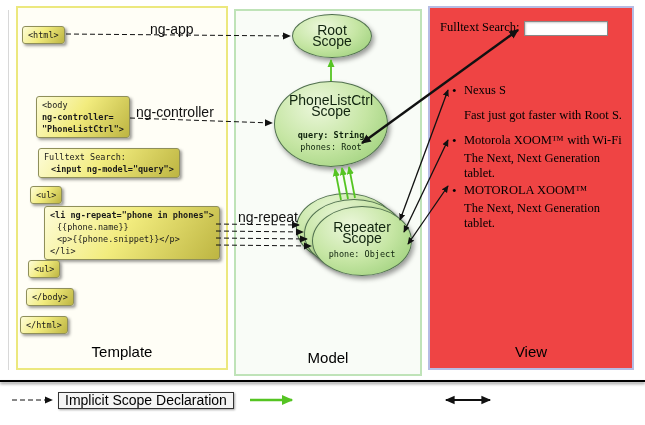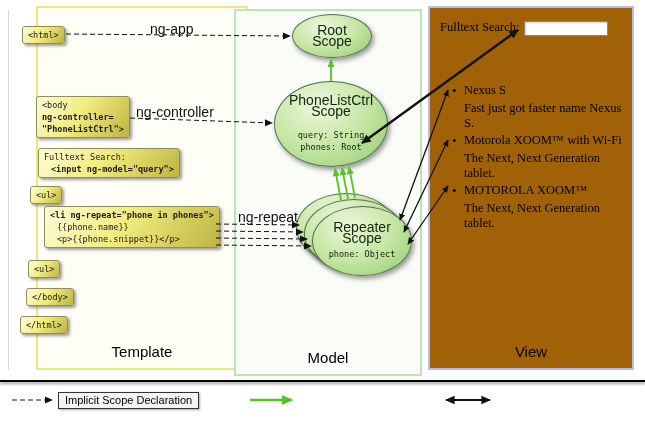--- a/index.html
+++ b/index.html
@@ -4,42 +4,42 @@
 <style>
   * { margin:0; padding:0; box-sizing:border-box; }
   html,body { width:645px; height:425px; }
   body { background:#fff; font-family:"Liberation Sans",sans-serif; position:relative; overflow:hidden; }
 
   .canvas { position:absolute; inset:0; }
 
   .edge-line { position:absolute; left:8px; top:10px; width:1px; height:360px; background:#d8d8d8; }
 
   .panel { position:absolute; border:2px solid; z-index:1; }
-  .panel-template { left:16px; top:6px; width:212px; height:364px; border-color:var(--panel-template-border); background:#fffef6;margin-left:20px; }
+  .panel-template { left:16px; top:6px; width:212px; height:364px; border-color:var(--panel-template-border); background:#fffef6; }
   .panel-model    { left:234px; top:9px; width:188px; height:367px; border-color:var(--panel-model-border); background:#f9fcf7; }
-  .panel-view     { left:428px; top:6px; width:206px; height:364px; border-color:var(--panel-view-border); background:#a16207; }
+  .panel-view     { left:428px; top:6px; width:206px; height:364px; border-color:var(--panel-view-border); background:#ef4444; }
   .panel-title { position:absolute; bottom:8px; left:0; right:0; text-align:center; font-size:15px; color:#000; }
 
   .codebox { position:absolute; z-index:2;
     background:linear-gradient(125deg,#fdfcd8 0%,#f2ec7e 45%,#bdb542 100%);
     border:1px solid #8f8f5a; border-radius:3px; padding:2px 5px;
     box-shadow:2px 2px 3px rgba(40,40,40,.45);
     font-family:"DejaVu Sans Mono",monospace; font-size:8.5px; line-height:12px;
     color:#1a1a1a; white-space:nowrap; }
   .cl.b { font-weight:bold; }
   .cl.ind { padding-left:7px; }
 
   .ellipse { position:absolute; z-index:2; border-radius:50%;
     border:1px solid #50704e;
     background:radial-gradient(ellipse at 38% 28%, #ecf7dc 0%, #c6e6a4 50%, #92ca70 100%);
     box-shadow:2px 3px 5px rgba(0,0,0,.4);
     display:flex; flex-direction:column; align-items:center; justify-content:center; text-align:center; }
   .el-title { font-size:14px; line-height:11px; color:#10240e; }
   .el-prop  { font-family:"DejaVu Sans Mono",monospace; font-size:8.5px; line-height:12px; color:#10240e; }
-  .el-prop.b { font-weight:normal; }
+  .el-prop.b { font-weight:bold; }
   .el-gap   { height:12px; }
   .el-gap.small { height:4px; }
 
   .arrow-label { position:absolute; z-index:4; font-family:Liberation Sans, sans-serif; font-size:14px; color:#111; }
 
   .overlay { position:absolute; left:0; top:0; z-index:3; pointer-events:none; }
   .dashed { stroke:#111; stroke-width:1; fill:none; stroke-dasharray:5 3; }
   .green-line { stroke:var(--green-arrow); stroke-width:1.8; fill:none; }
   .green-line.thick { stroke-width:2.5; }
   .dbl { stroke:#111; stroke-width:1.3; fill:none; }
@@ -56,21 +56,21 @@
   .phone-list { position:absolute; left:452px; top:78px; width:178px; z-index:2;
     font-family:"Liberation Serif",serif; font-size:12.5px; color:#000; }
   .pl-row { height:25px; display:flex; align-items:center; }
   .bullet { width:12px; font-size:13px; }
   .pl-row.snippet { padding-left:12px; }
 
   .divider { position:absolute; left:0; top:380px; width:645px; height:2px; background:#000;
     box-shadow:0 2px 3px rgba(0,0,0,.45); z-index:2; }
   .legend-box { position:absolute; top:392px; z-index:2; padding:2px 6px;
     background:#f4f4f4; border:1px solid #333; box-shadow:1px 1px 2px rgba(0,0,0,.35);
-    font-size:11px; line-height:11px; color:#000; }
+    font-size:14px; line-height:11px; color:#000; }
 </style>
 </head>
 <body>
 
 <div class="canvas">
 
   <div class="edge-line"></div>
 
   <div class="panel panel-template">
     <div class="panel-title">Template</div>
@@ -98,20 +98,21 @@
   </div>
 
   <div class="codebox" style="left:30px;top:186px">
     <div class="cl">&lt;ul&gt;</div>
   </div>
 
   <div class="codebox" style="left:44px;top:206px">
     <div class="cl b">&lt;li ng-repeat="phone in phones"&gt;</div>
     <div class="cl ind">{{phone.name}}</div>
     <div class="cl ind">&lt;p&gt;{{phone.snippet}}&lt;/p&gt;</div>
+    <div class="cl">&lt;/li&gt;</div>
   </div>
 
   <div class="codebox" style="left:28px;top:260px">
     <div class="cl">&lt;ul&gt;</div>
   </div>
 
   <div class="codebox" style="left:26px;top:288px">
     <div class="cl">&lt;/body&gt;</div>
   </div>
 
@@ -148,21 +149,21 @@
   <div class="view-search">
     <span>Fulltext Search:</span><input class="vs-input" type="text" value="" style="">
   </div>
 
   <div class="phone-list">
     <div class="pl-row">
       <span class="bullet">•</span>
       <span>Nexus S</span>
     </div>
     <div class="pl-row snippet">
-      <span>Fast just got faster name Nexus S.</span>
+      <span>Fast just got faster with Root S.</span>
     </div>
     <div class="pl-row">
       <span class="bullet">•</span>
       <span>Motorola XOOM™ with Wi-Fi</span>
     </div>
     <div class="pl-row snippet">
       <span>The Next, Next Generation tablet.</span>
     </div>
     <div class="pl-row">
       <span class="bullet">•</span>

